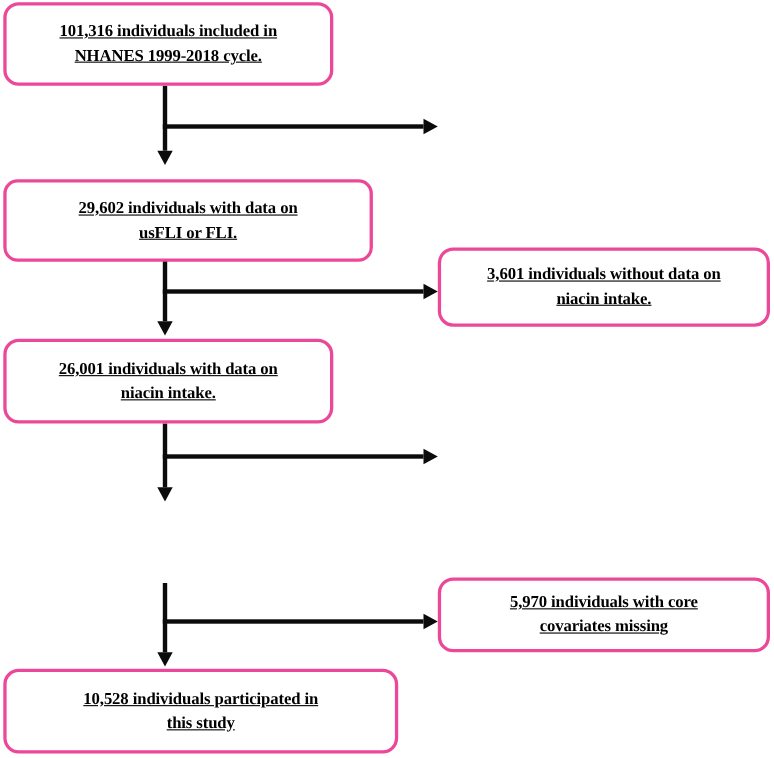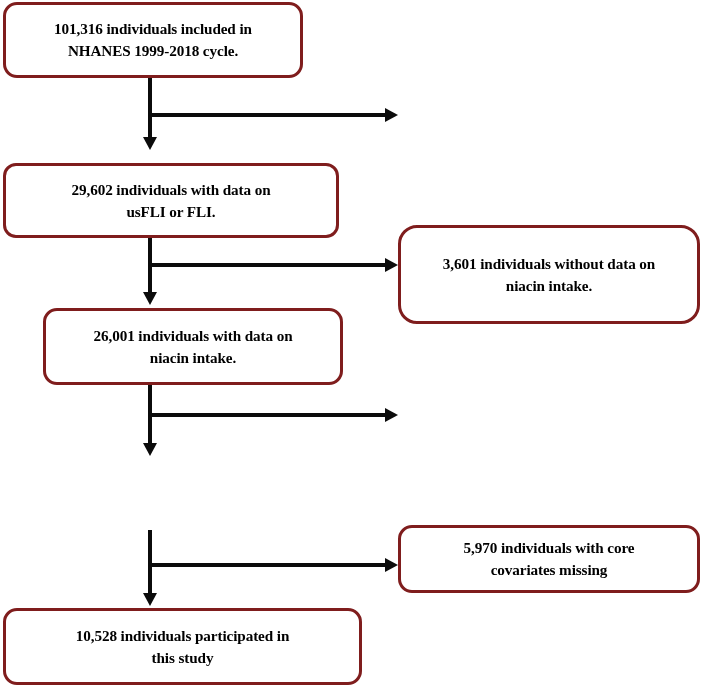--- a/index.html
+++ b/index.html
@@ -11,28 +11,29 @@
     position: relative;
     width: 704px;
     height: 689px;
     background: #ffffff;
     overflow: hidden;
     font-family: "Liberation Serif", "DejaVu Serif", serif;
   }
   .node {
     position: absolute;
     box-sizing: border-box;
-    border: 3px solid #7f1d1d;
+    border: 3px solid #ec4899;
     border-radius: 14px;
     background: #ffffff;
     display: flex;
     align-items: center;
     justify-content: center;
     text-align: center;
     padding: 2px 14px;
+    text-decoration: underline;
   }
   .node-text {
     font-family: "Liberation Serif", "DejaVu Serif", serif;
     font-weight: bold;
     font-size: 15.2px;
     line-height: 1.42;
     color: #000000;
     letter-spacing: -0.1px;
     white-space: pre-line;
   }
@@ -92,33 +93,33 @@
   <div class="node" style="left:3px; top:2px; width:300px; height:76px;">
     <span class="node-text">101,316 individuals included in
 NHANES 1999-2018 cycle.</span>
   </div>
 
   <div class="node" style="left:3px; top:163px; width:336px; height:75px;border-radius:13px;">
     <span class="node-text">29,602 individuals with data on
 usFLI or FLI.</span>
   </div>
 
-  <div class="node" style="left:3px; top:308px; width:300px; height:77px;margin-left:40px;">
+  <div class="node" style="left:3px; top:308px; width:300px; height:77px;">
     <span class="node-text">26,001 individuals with data on
 niacin intake.</span>
   </div>
 
 
   <div class="node" style="left:3px; top:608px; width:359px; height:77px;">
     <span class="node-text">10,528 individuals participated in
 this study</span>
   </div>
 
 
-  <div class="node" style="left:398px; top:225px; width:302px; height:99px;border-radius:19px;">
+  <div class="node" style="left:398px; top:225px; width:302px; height:72px;">
     <span class="node-text">3,601 individuals without data on
 niacin intake.</span>
   </div>
 
 
   <div class="node" style="left:398px; top:525px; width:302px; height:68px;">
     <span class="node-text">5,970 individuals with core
 covariates missing</span>
   </div>
 

